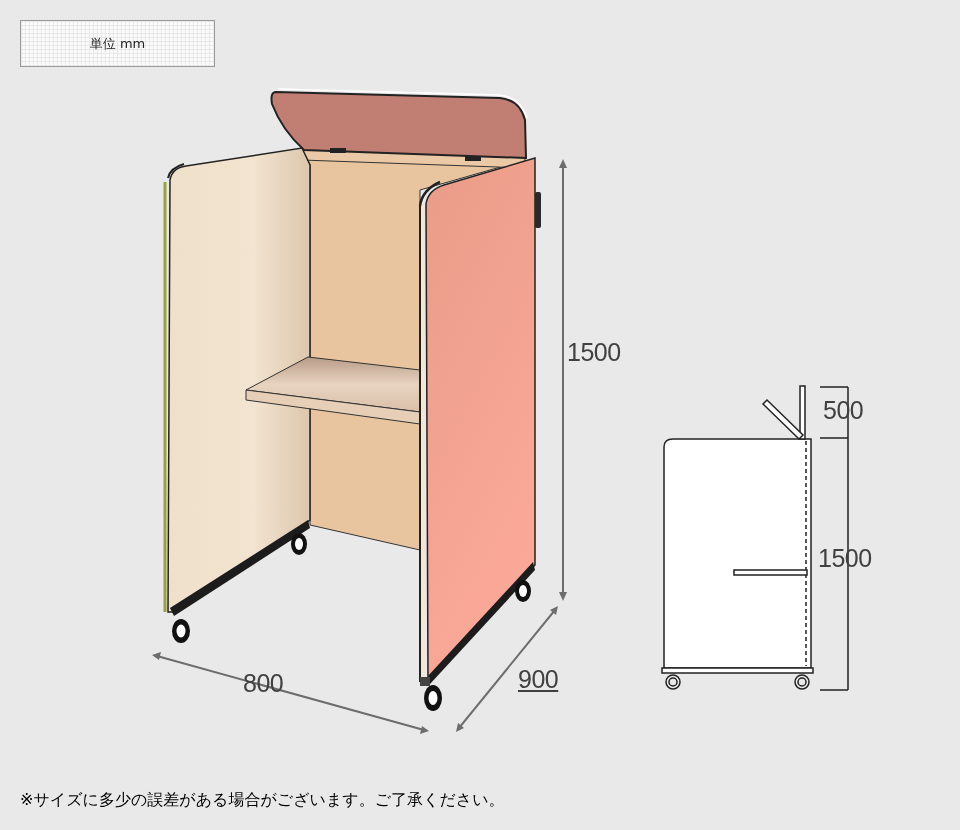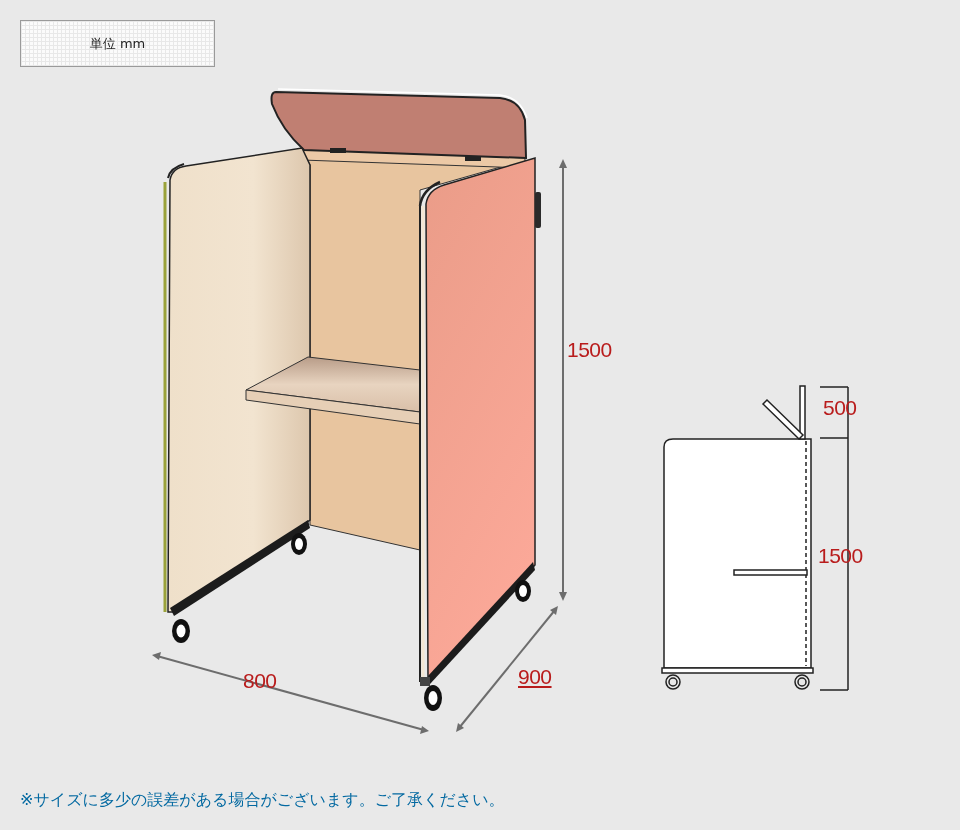--- a/index.html
+++ b/index.html
@@ -17,26 +17,26 @@
     border: 1px solid #9a9a9a; box-sizing: border-box;
     background-color: #fbfbfb;
     background-image:
       linear-gradient(#e8e8e8 1px, transparent 1px),
       linear-gradient(90deg, #e8e8e8 1px, transparent 1px);
     background-size: 4px 4px;
     display: flex; align-items: center; justify-content: center;
     font-size: 13px; color: #222;
   }
   .dim-label {
-    position: absolute; font-size: 21px; color: #b91c1c;
+    position: absolute; font-size: 25px; color: #404040;
     font-family: "Liberation Sans", "DejaVu Sans", sans-serif;
     letter-spacing: -0.5px;
   }
   .note {
-    position: absolute; left: 20px; top: 790px; font-size: 16px; color: #0369a1;
+    position: absolute; left: 20px; top: 790px; font-size: 16px; color: #000000;
   }
   svg { position: absolute; left: 0; top: 0; }
 </style>
 </head>
 <body>
 
 <svg width="960" height="830" viewBox="0 0 960 830">
   <defs>
     <linearGradient id="gLeft" x1="0" y1="0" x2="1" y2="0">
       <stop offset="0" stop-color="#efe0ca"></stop>

